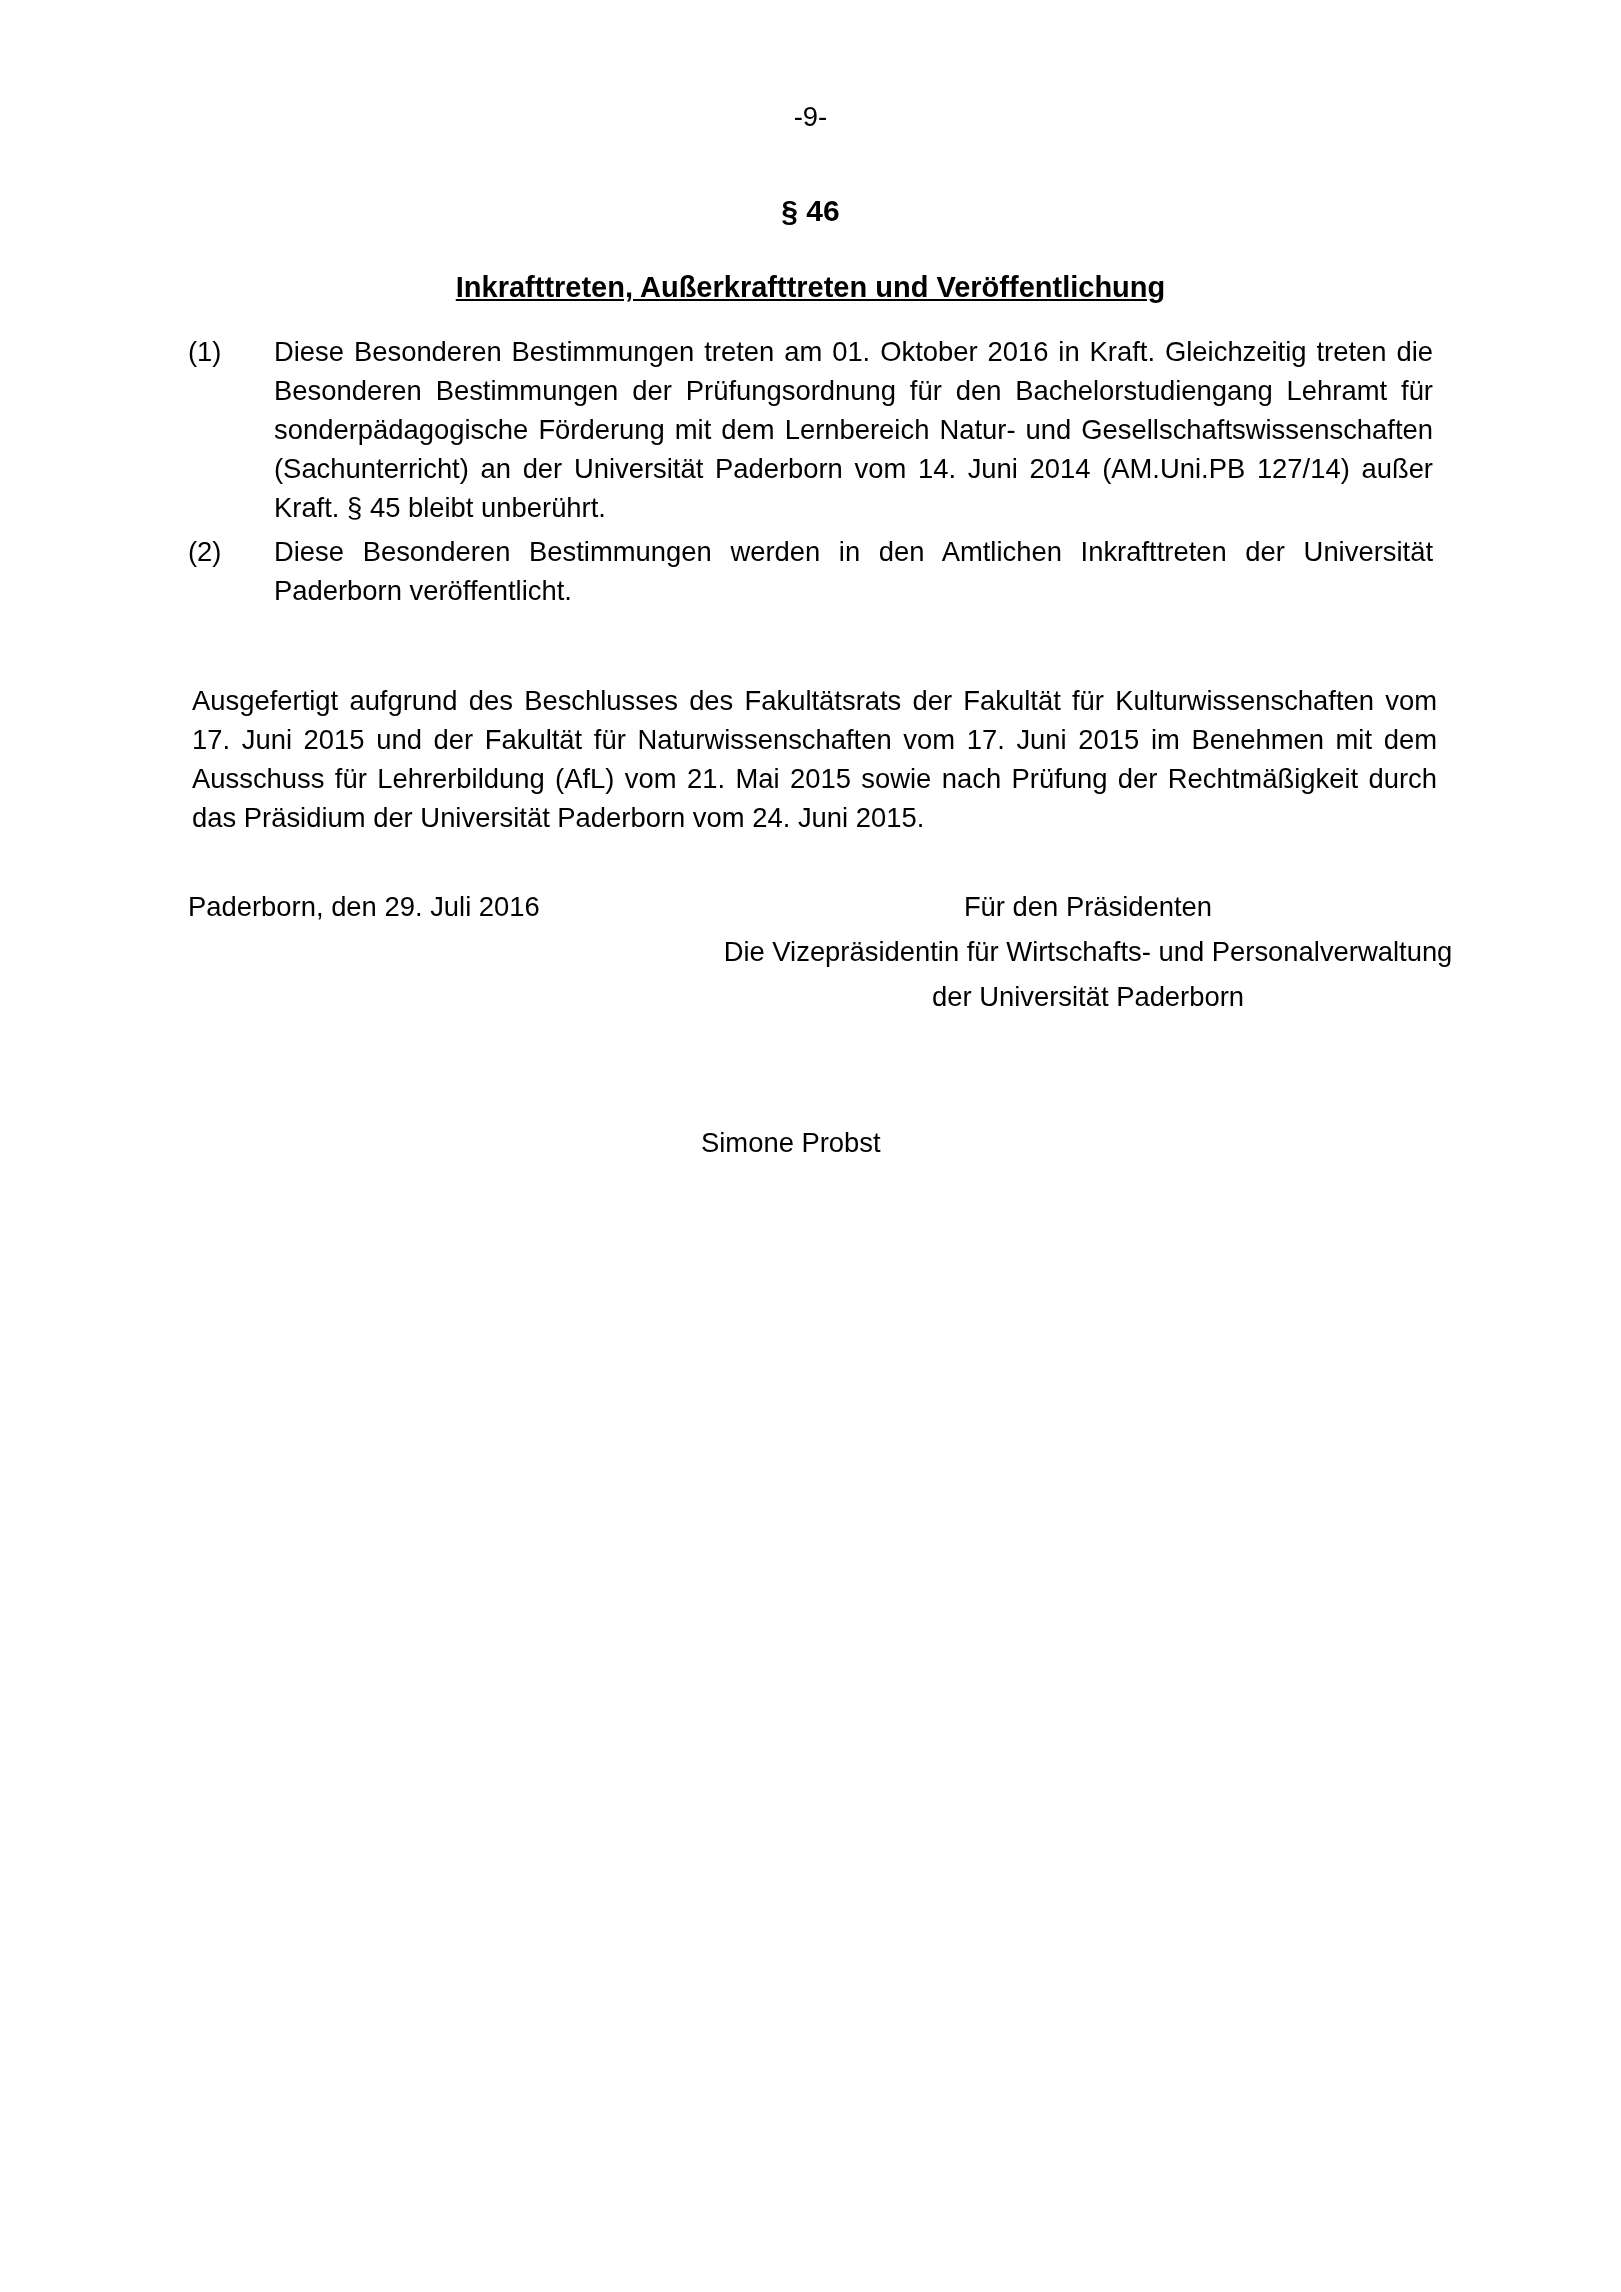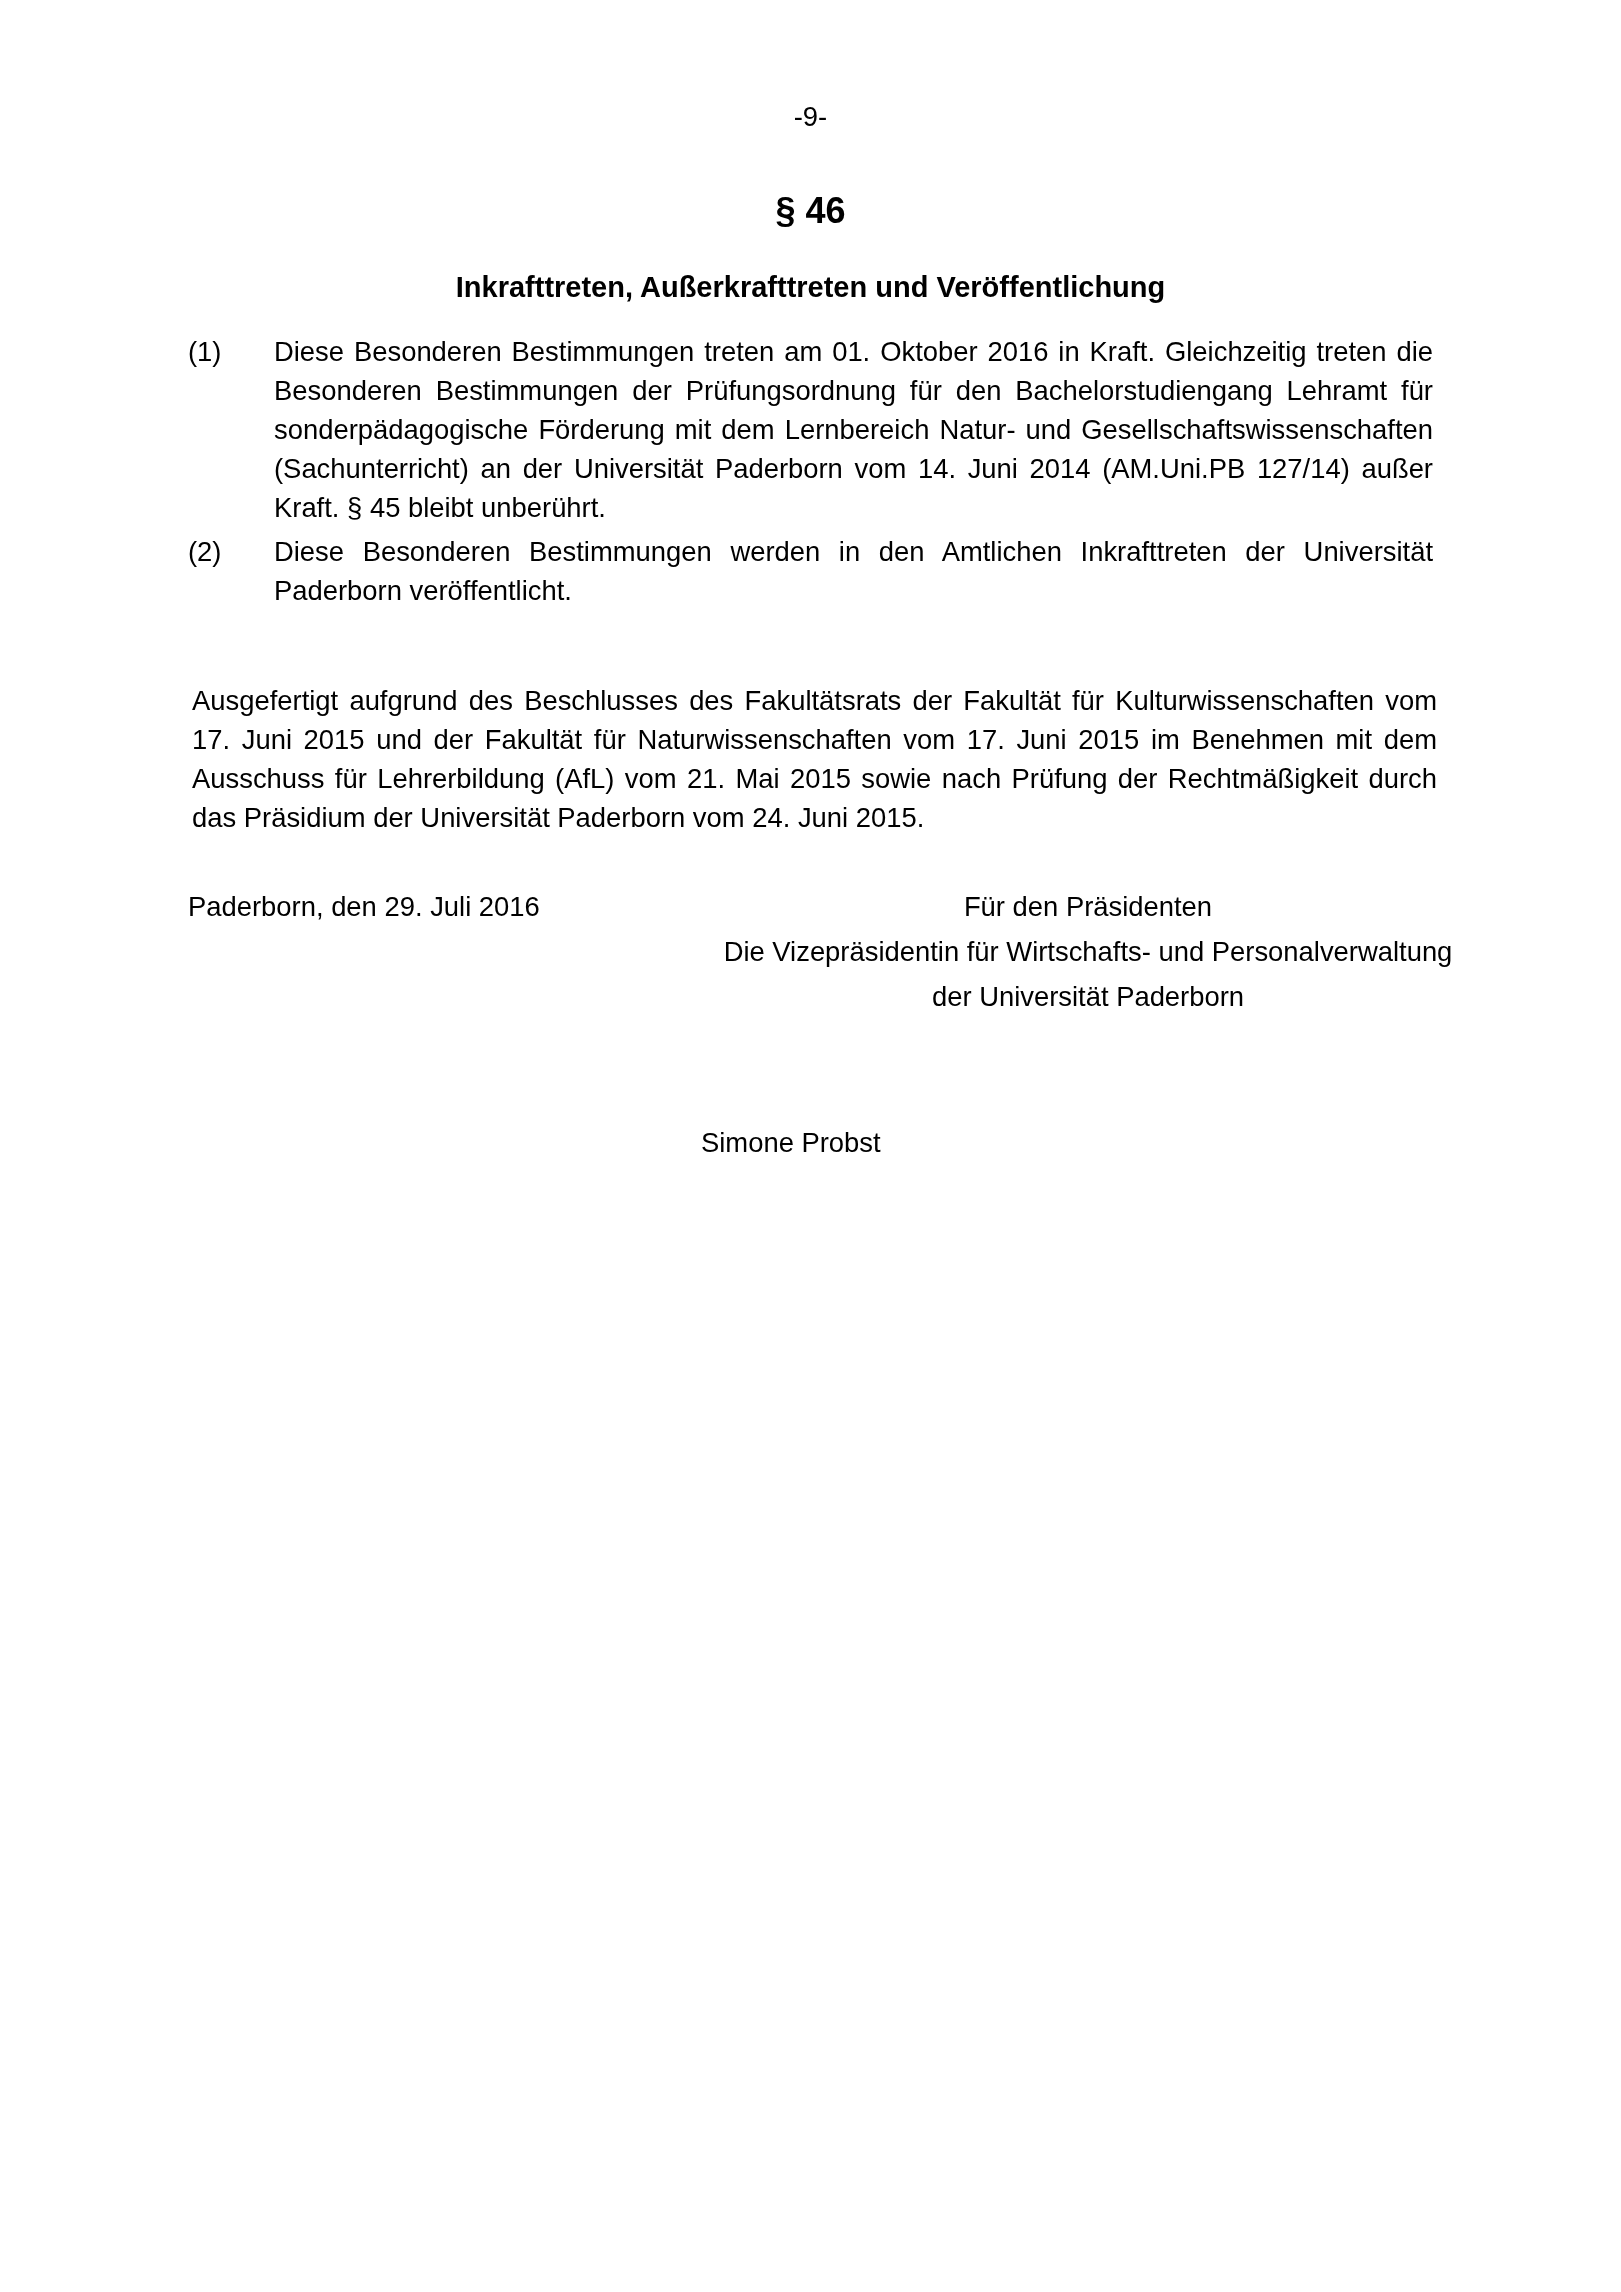--- a/index.html
+++ b/index.html
@@ -25,30 +25,31 @@
     width: 100%;
     text-align: center;
   }
   .section-symbol {
     position: absolute;
     top: 191px;
     left: 0;
     width: 100%;
     text-align: center;
     font-weight: bold;
-    font-size: 36px;
+    font-size: 30px;
   }
   .section-title {
     position: absolute;
     top: 268px;
     left: 0;
     width: 100%;
     text-align: center;
     font-weight: bold;
     font-size: 29px;
+    text-decoration: underline;
   }
   .numbered {
     position: absolute;
     left: 188px;
     width: 1245px;
     display: flex;
     align-items: flex-start;
   }
   .numbered .num {
     flex: none;

